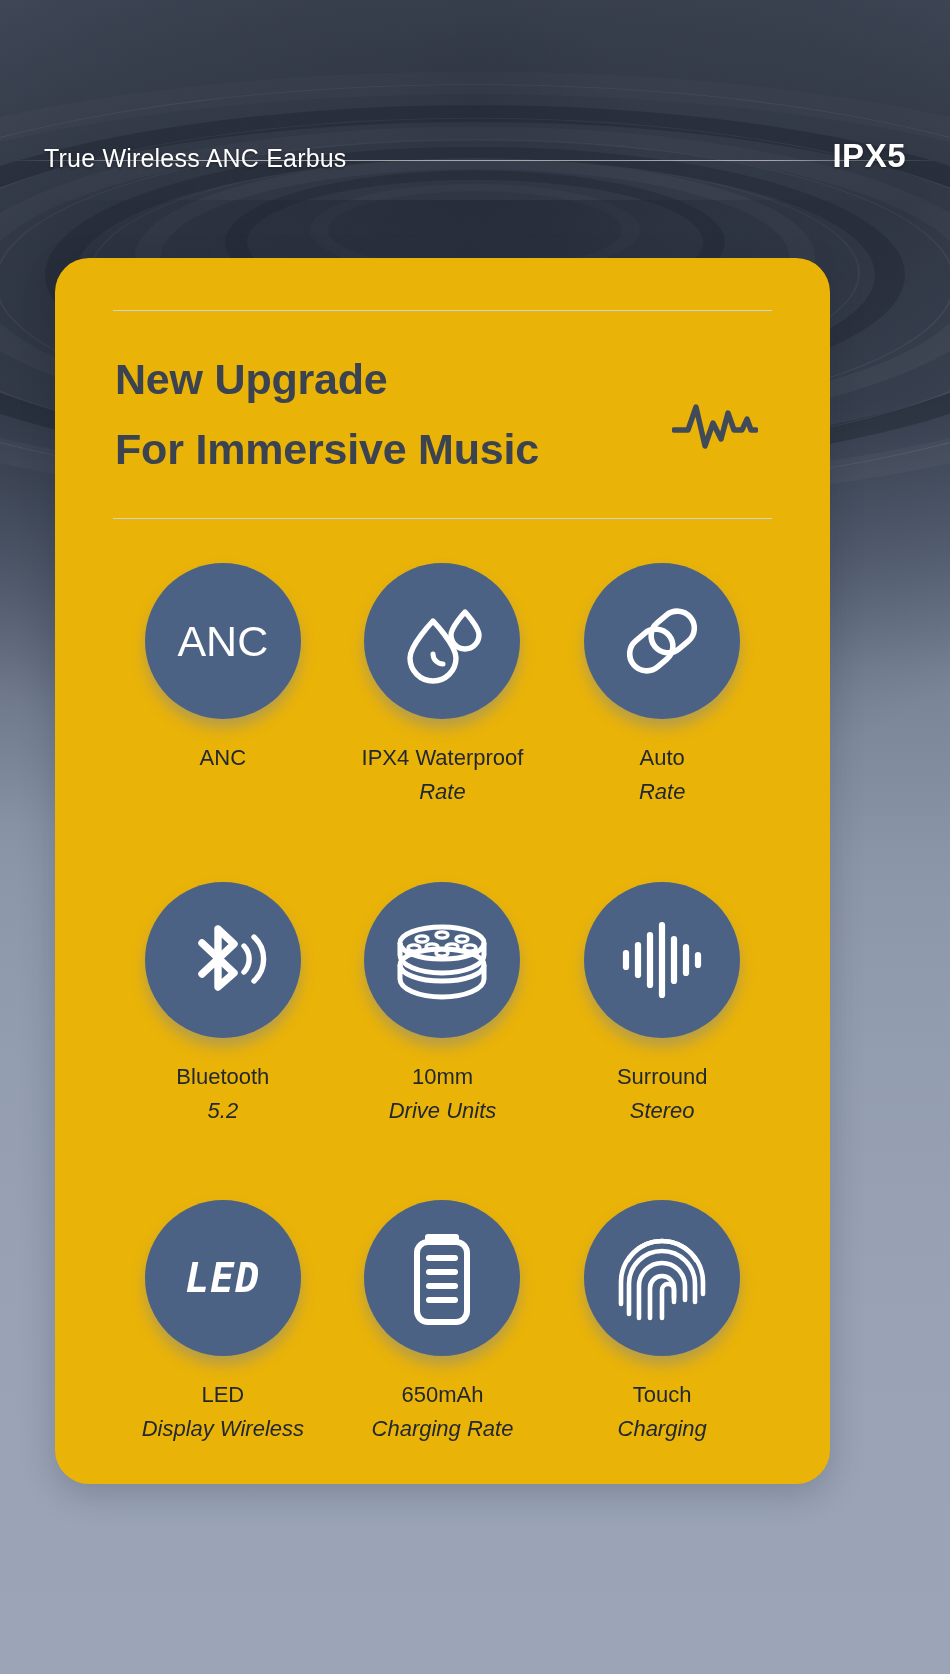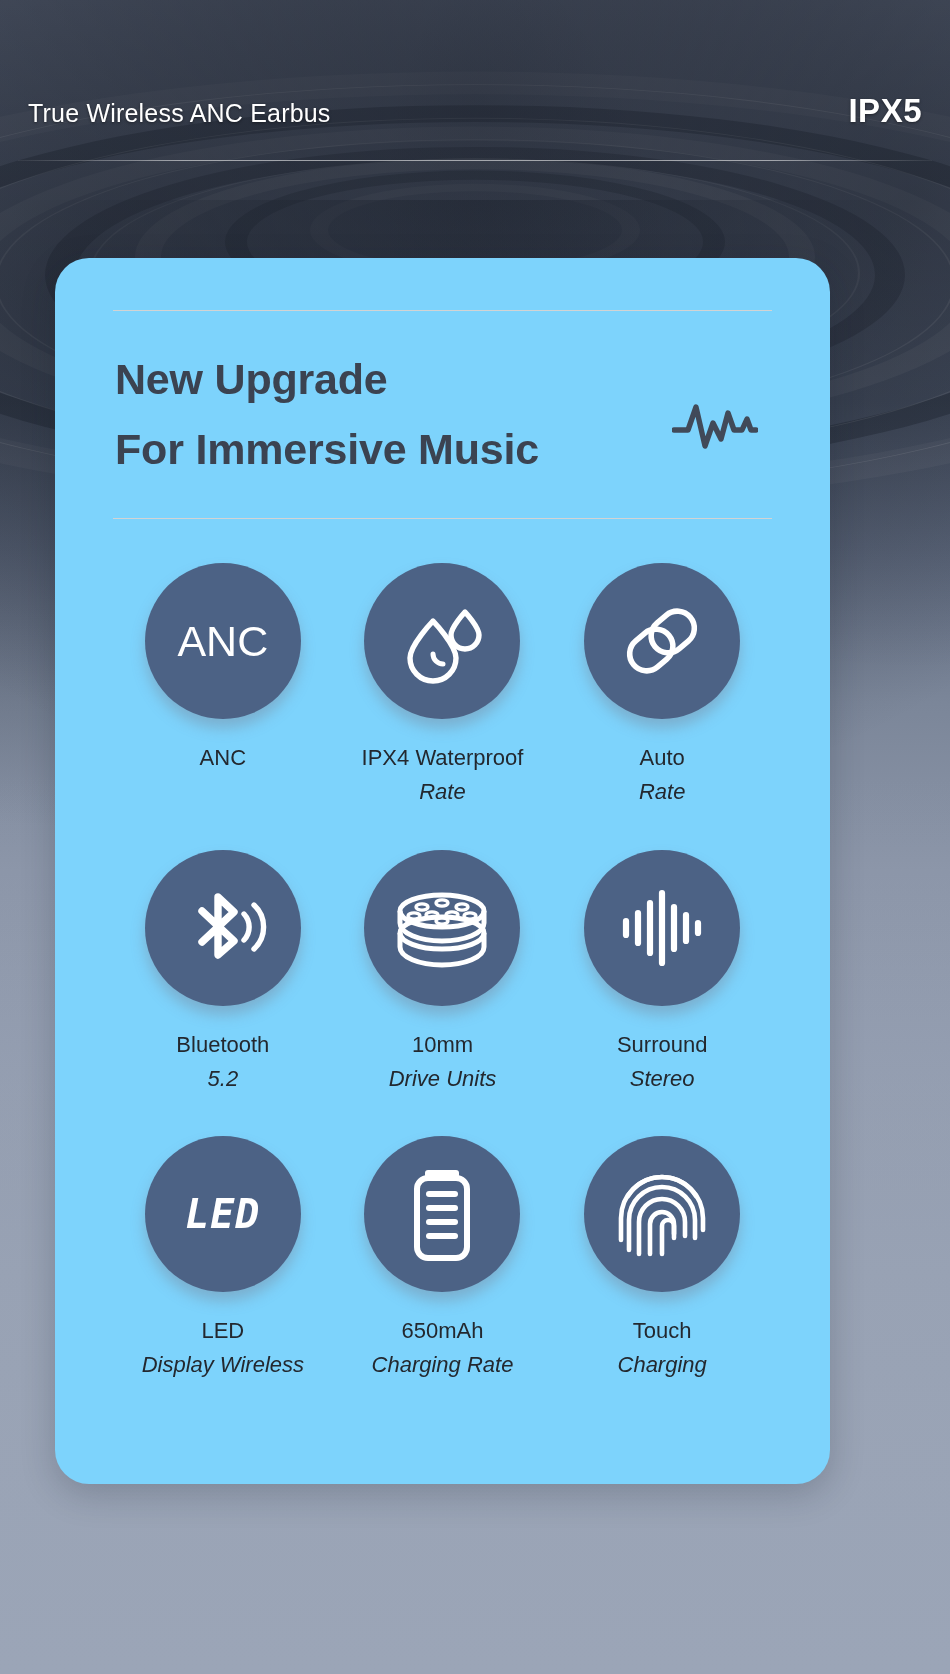--- a/index.html
+++ b/index.html
@@ -51,49 +51,50 @@
       radial-gradient(70% 100% at 50% 0%, rgba(40,48,62,.50) 0%, rgba(40,48,62,0) 70%);
   }
   .bg-sheen {
     position:absolute; left:0; right:0; bottom:0; height:900px;
     background:linear-gradient(180deg, rgba(150,160,178,0) 0%, rgba(150,160,178,.35) 40%, rgba(155,165,183,.55) 100%);
   }
 
   
   #header {
     position:absolute; left:0; right:0; top:92px;
-    padding:0 28px;
+    padding:0 44px;
     display:flex; align-items:baseline; justify-content:space-between;
     z-index:5;
   }
   #header .h-title {
     color:#ffffff;
     font-size:25px;
     letter-spacing:.2px;
     text-shadow:0 1px 3px rgba(0,0,0,.45);
   }
   #header .h-badge {
     color:#ffffff;
     font-size:33px;
     font-weight:700;
     letter-spacing:.5px;
     text-shadow:0 1px 3px rgba(0,0,0,.45);
+    margin-top:45px;
   }
   #header-rule {
     position:absolute; left:18px; right:18px; top:160px; height:1px;
     background:linear-gradient(90deg, rgba(255,255,255,.05), rgba(255,255,255,.55) 18%, rgba(255,255,255,.55) 82%, rgba(255,255,255,.05));
     z-index:5;
   }
 
   
   #card {
     position:absolute;
     left:55px; top:258px;
     width:775px; height:1226px;
-    background:#7dd3fc;
+    background:#eab308;
     border-radius:34px;
     box-shadow:0 10px 34px rgba(25,32,45,.22);
     z-index:6;
     padding:0 58px;
   }
   .card-rule { height:1px; background:#d3d3d3; }
   #rule-top { margin-top:52px; }
   #rule-bottom { margin-top:28px; }
 
   #headline-block {
@@ -107,21 +108,21 @@
     line-height:1.62;
     letter-spacing:-.2px;
   }
   #pulse-icon { margin-right:12px; margin-top:26px; flex:0 0 auto; }
 
   
   #grid {
     margin-top:44px;
     display:grid;
     grid-template-columns:repeat(3,1fr);
-    row-gap:40px;
+    row-gap:72px;
   }
   .cell { display:flex; flex-direction:column; align-items:center; }
   .circle {
     width:156px; height:156px; border-radius:50%;
     background:#4c6285;
     display:flex; align-items:center; justify-content:center;
     box-shadow:0 9px 14px rgba(120,132,152,.45);
     position:relative;
   }
   .circle svg { display:block; }

